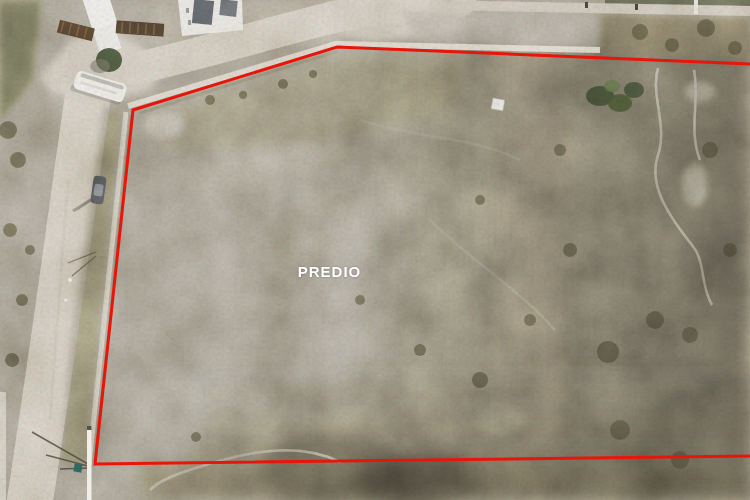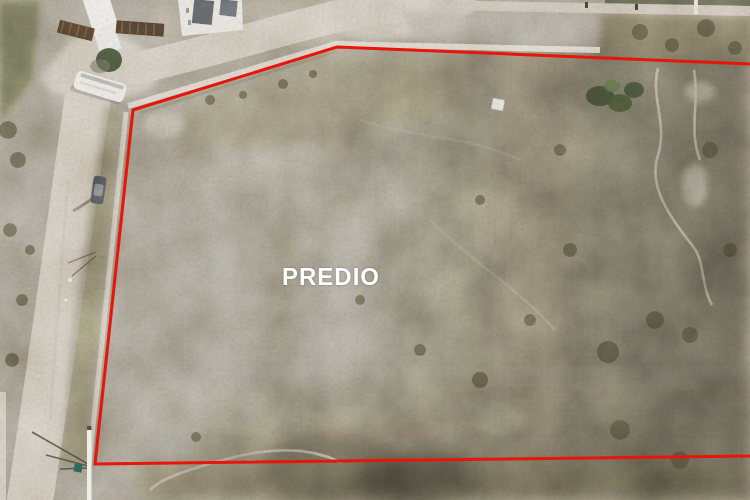--- a/index.html
+++ b/index.html
@@ -1,20 +1,20 @@
 <!DOCTYPE html>
 <html><head>
 <meta charset="utf-8">
 <style>
   html,body{margin:0;padding:0;background:#222;}
   .stage{position:relative;width:750px;height:500px;overflow:hidden;font-family:"Liberation Sans",sans-serif;}
   .stage svg{position:absolute;left:0;top:0;display:block;}
   .predio-label{
     position:absolute;left:282px;top:263px;width:95px;text-align:center;
-    font-weight:bold;font-size:24px;letter-spacing:1px;color:#fff;
+    font-weight:bold;font-size:15px;letter-spacing:1px;color:#fff;
     text-shadow:0 0 2px rgba(40,40,40,.45);user-select:none;
   }
 </style>
 </head>
 <body>
 
 <div class="stage">
 <svg width="750" height="500" viewBox="0 0 750 500">
   <defs>
     <filter id="soft" x="-30%" y="-30%" width="160%" height="160%">

